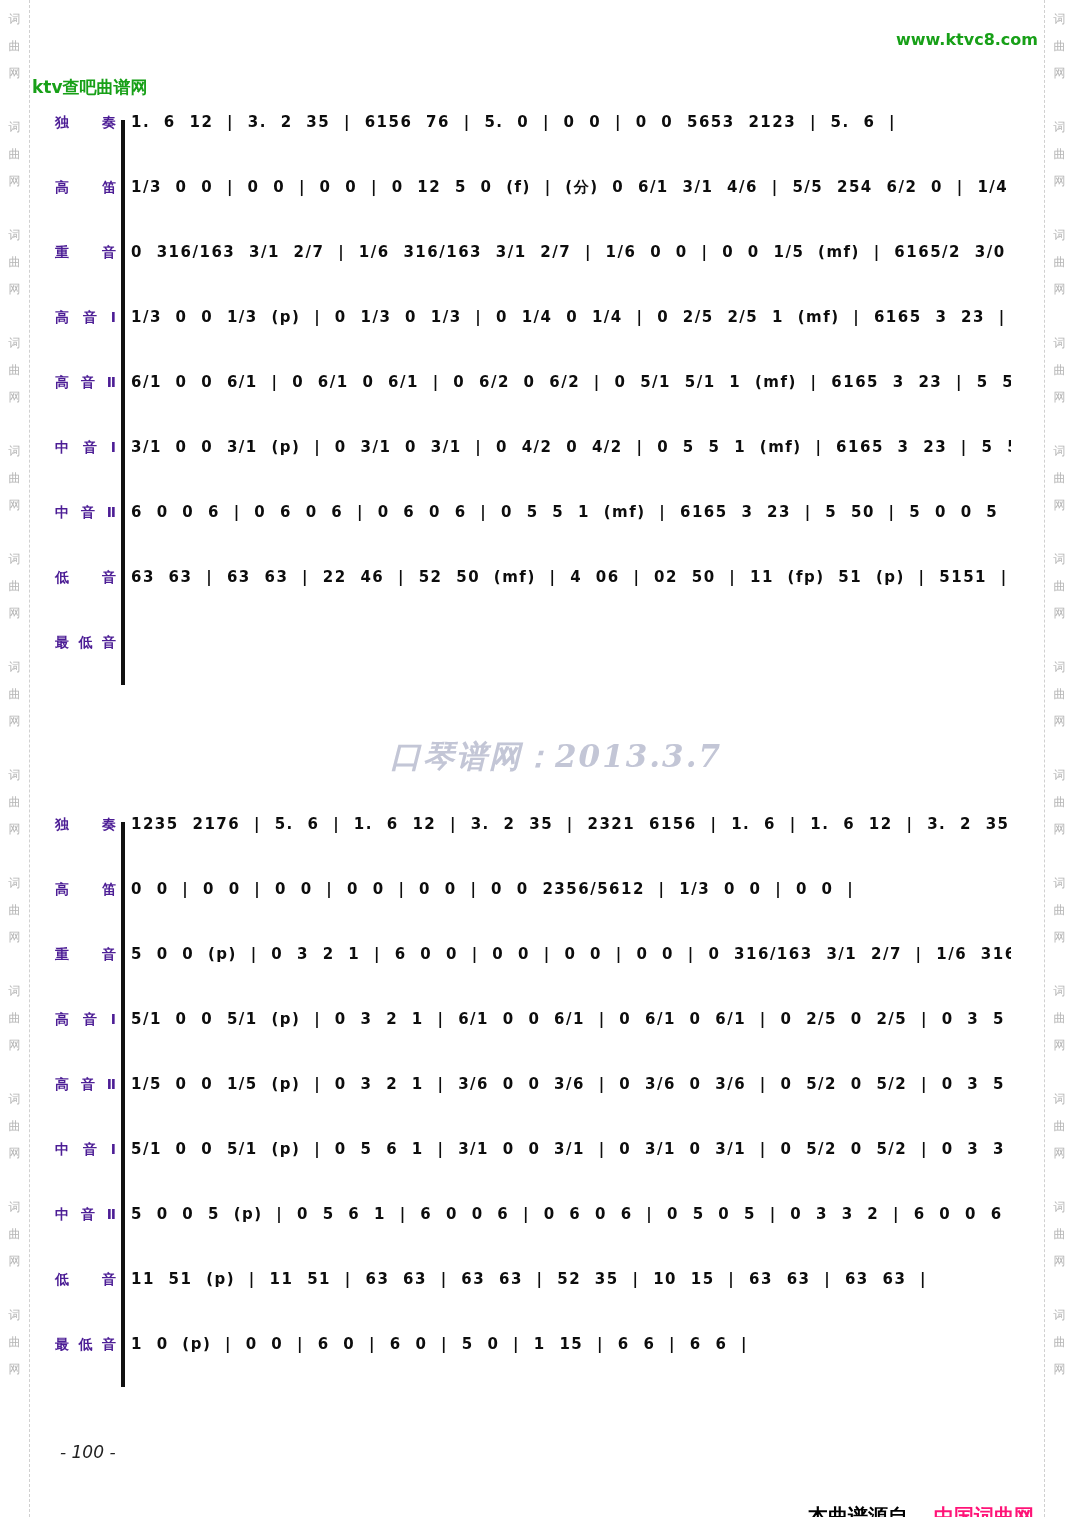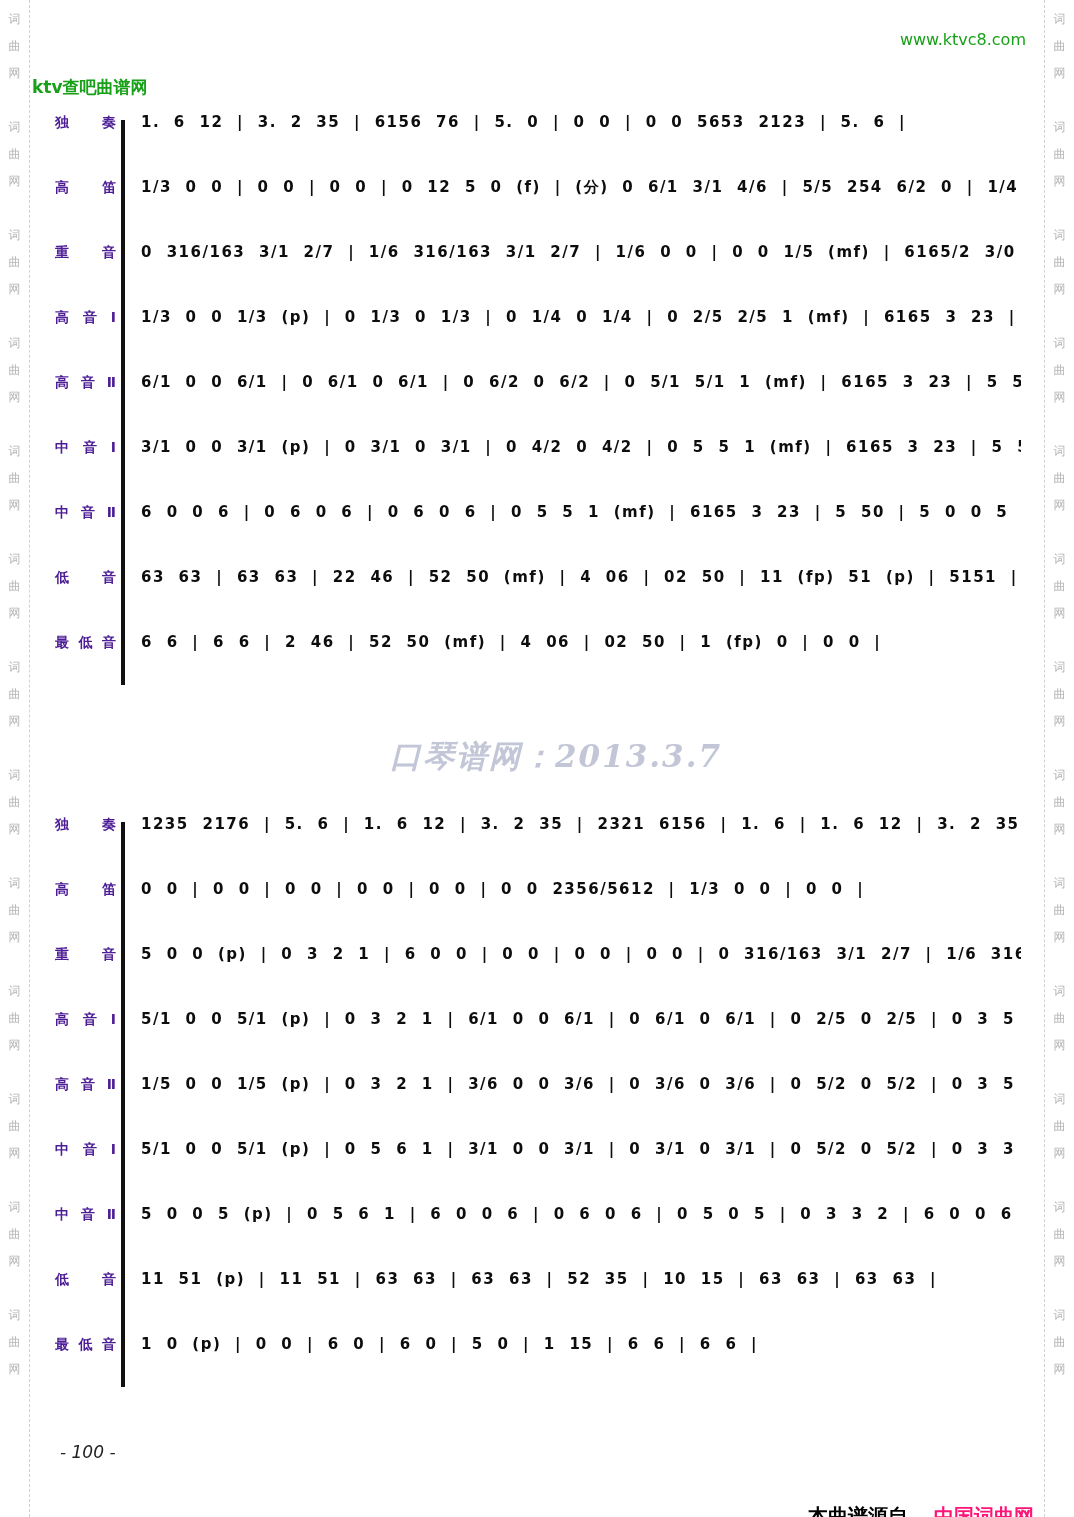--- a/index.html
+++ b/index.html
@@ -11,33 +11,33 @@
   .edge-col{
     position:absolute;top:0;bottom:0;width:30px;color:#b5b5b5;
     font-size:12px;line-height:27px;text-align:center;white-space:pre-line;
     padding-top:6px;box-sizing:border-box;
   }
   .edge-left{left:0;border-right:1px dashed #d0d0d0;}
   .edge-right{right:0;border-left:1px dashed #d0d0d0;}
   
   .hdr{position:absolute;top:30px;font-size:17px;font-weight:bold;}
   .hdr-left{left:32px;}
-  .hdr-right{right:48px;font-weight:normal;font-size:16px;}
+  .hdr-right{right:36px;font-weight:bold;font-size:16px;}
   
   .system{position:absolute;left:55px;width:980px;}
   .system-1{top:108px;}
   .system-2{top:810px;}
   .sys-bracket{position:absolute;left:66px;top:12px;bottom:8px;width:4px;background:#111;}
   .stave{display:flex;align-items:flex-start;height:65px;}
   .stave-label{
     width:62px;flex:0 0 62px;text-align:justify;text-align-last:justify;
     font-size:14px;font-weight:bold;color:#4c1d95;padding-top:6px;letter-spacing:1px;
   }
   .stave-music{
-    margin-left:24px;font-size:15px;font-weight:bold;color:#0d0d0d;
+    margin-left:14px;font-size:15px;font-weight:bold;color:#0d0d0d;
     letter-spacing:1.5px;word-spacing:7px;white-space:nowrap;padding-top:5px;
     overflow:hidden;max-width:880px;
   }
   
   .center-mark{
     position:absolute;left:390px;top:736px;font-size:31px;font-style:italic;
     font-family:"DejaVu Serif","Liberation Serif",serif;color:#c3c6d6;
     letter-spacing:2px;font-weight:bold;
   }
   
@@ -187,21 +187,20 @@
   <div class="stave">
     <div class="stave-label">中音Ⅱ</div>
     <div class="stave-music">6 0 0 6 | 0 6 0 6 | 0 6 0 6 | 0 5 5 1 (mf) | 6165 3 23 | 5 50 | 5 0 0 5 (p) | 0 5 6 1 |</div>
   </div>
   <div class="stave">
     <div class="stave-label">低音</div>
     <div class="stave-music">63 63 | 63 63 | 22 46 | 52 50 (mf) | 4 06 | 02 50 | 11 (fp) 51 (p) | 5151 |</div>
   </div>
   <div class="stave">
     <div class="stave-label">最低音</div>
-    <div class="stave-music">6 6 | 6 6 | 2 46 | 52 50 (mf) | 4 06 | 02 50 | 1 (fp) 0 | 0 0 |</div>
   </div>
 </div>
 
 <div class="center-mark">口琴谱网：2013.3.7</div>
 
 <div class="system system-2">
   <div class="sys-bracket"></div>
   <div class="stave">
     <div class="stave-label">独奏</div>
     <div class="stave-music">1235 2176 | 5. 6 | 1. 6 12 | 3. 2 35 | 2321 6156 | 1. 6 | 1. 6 12 | 3. 2 35 |</div>

